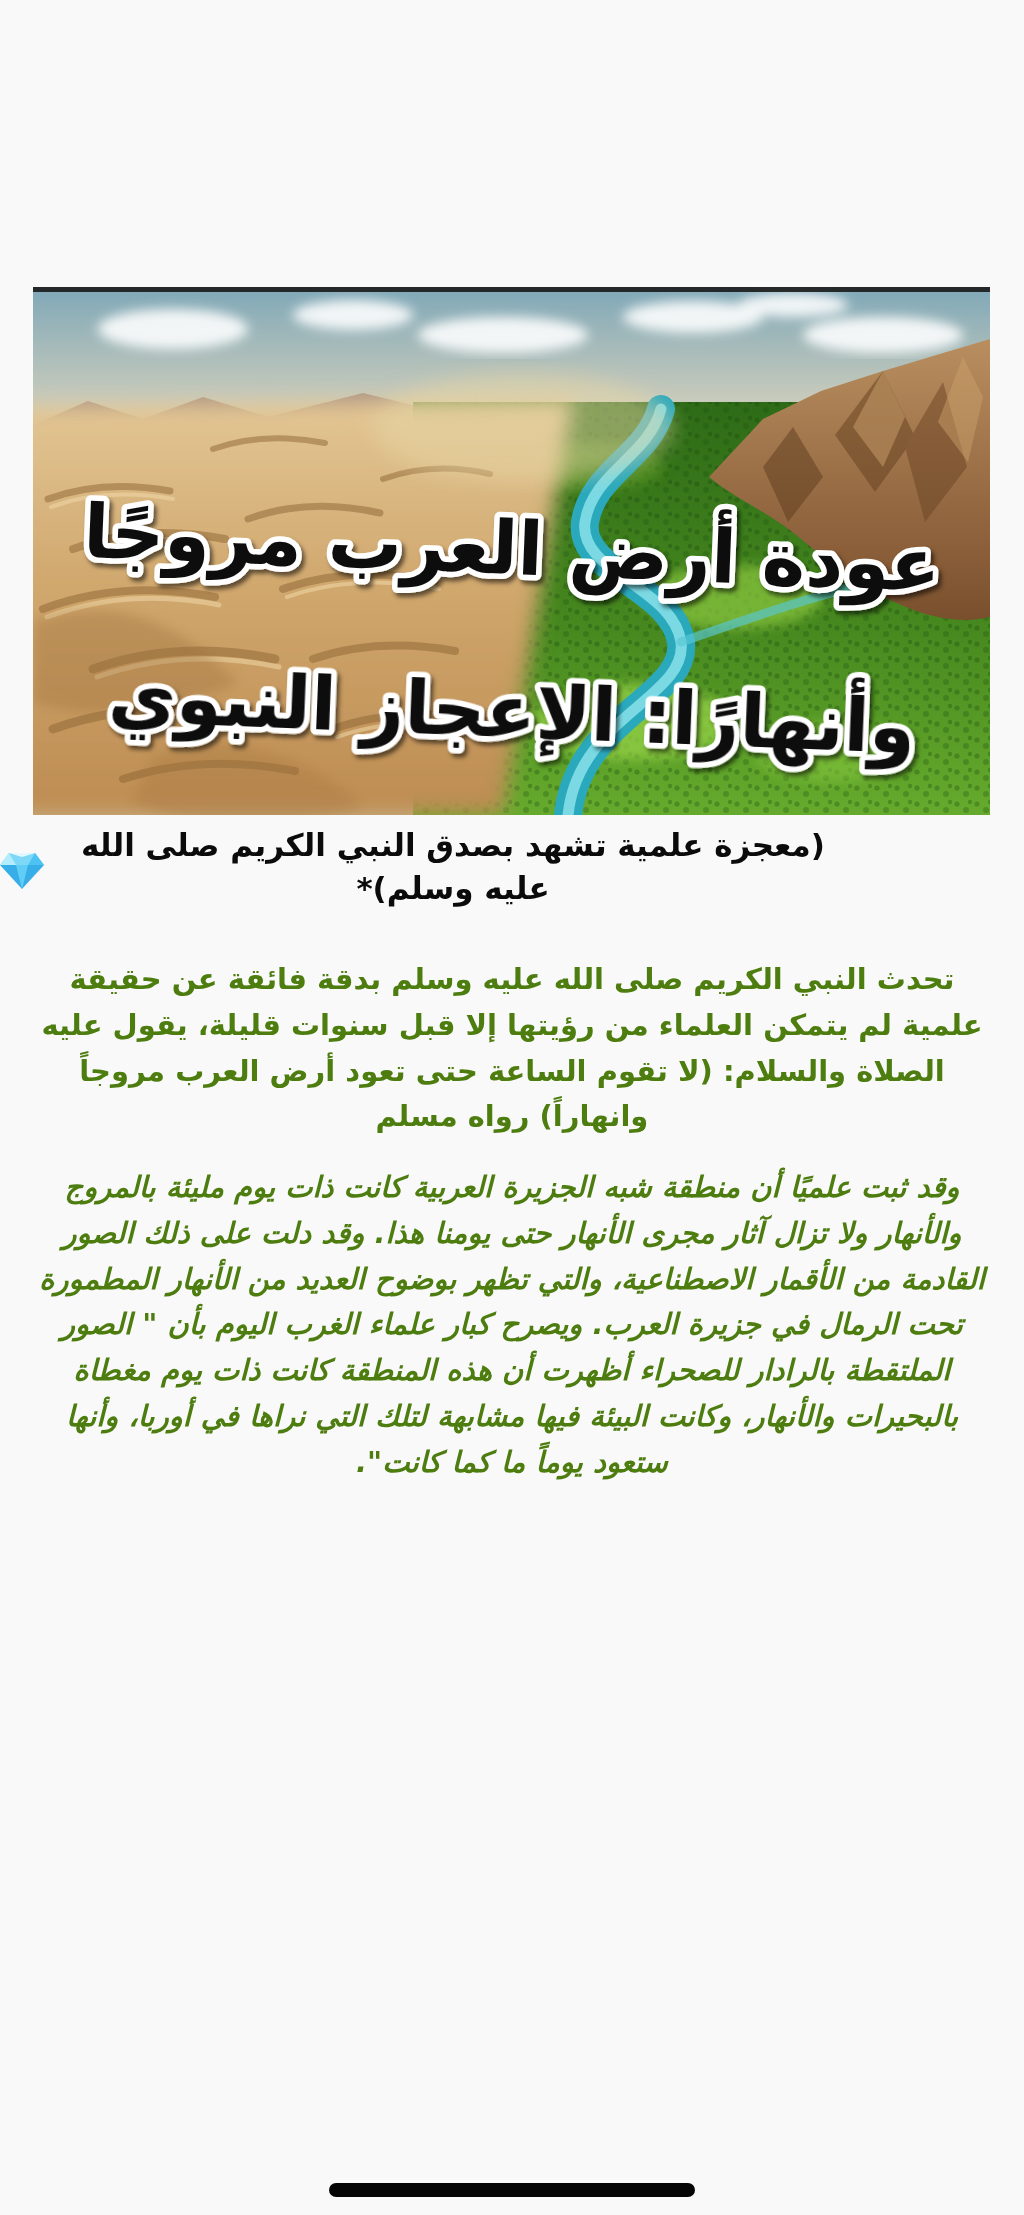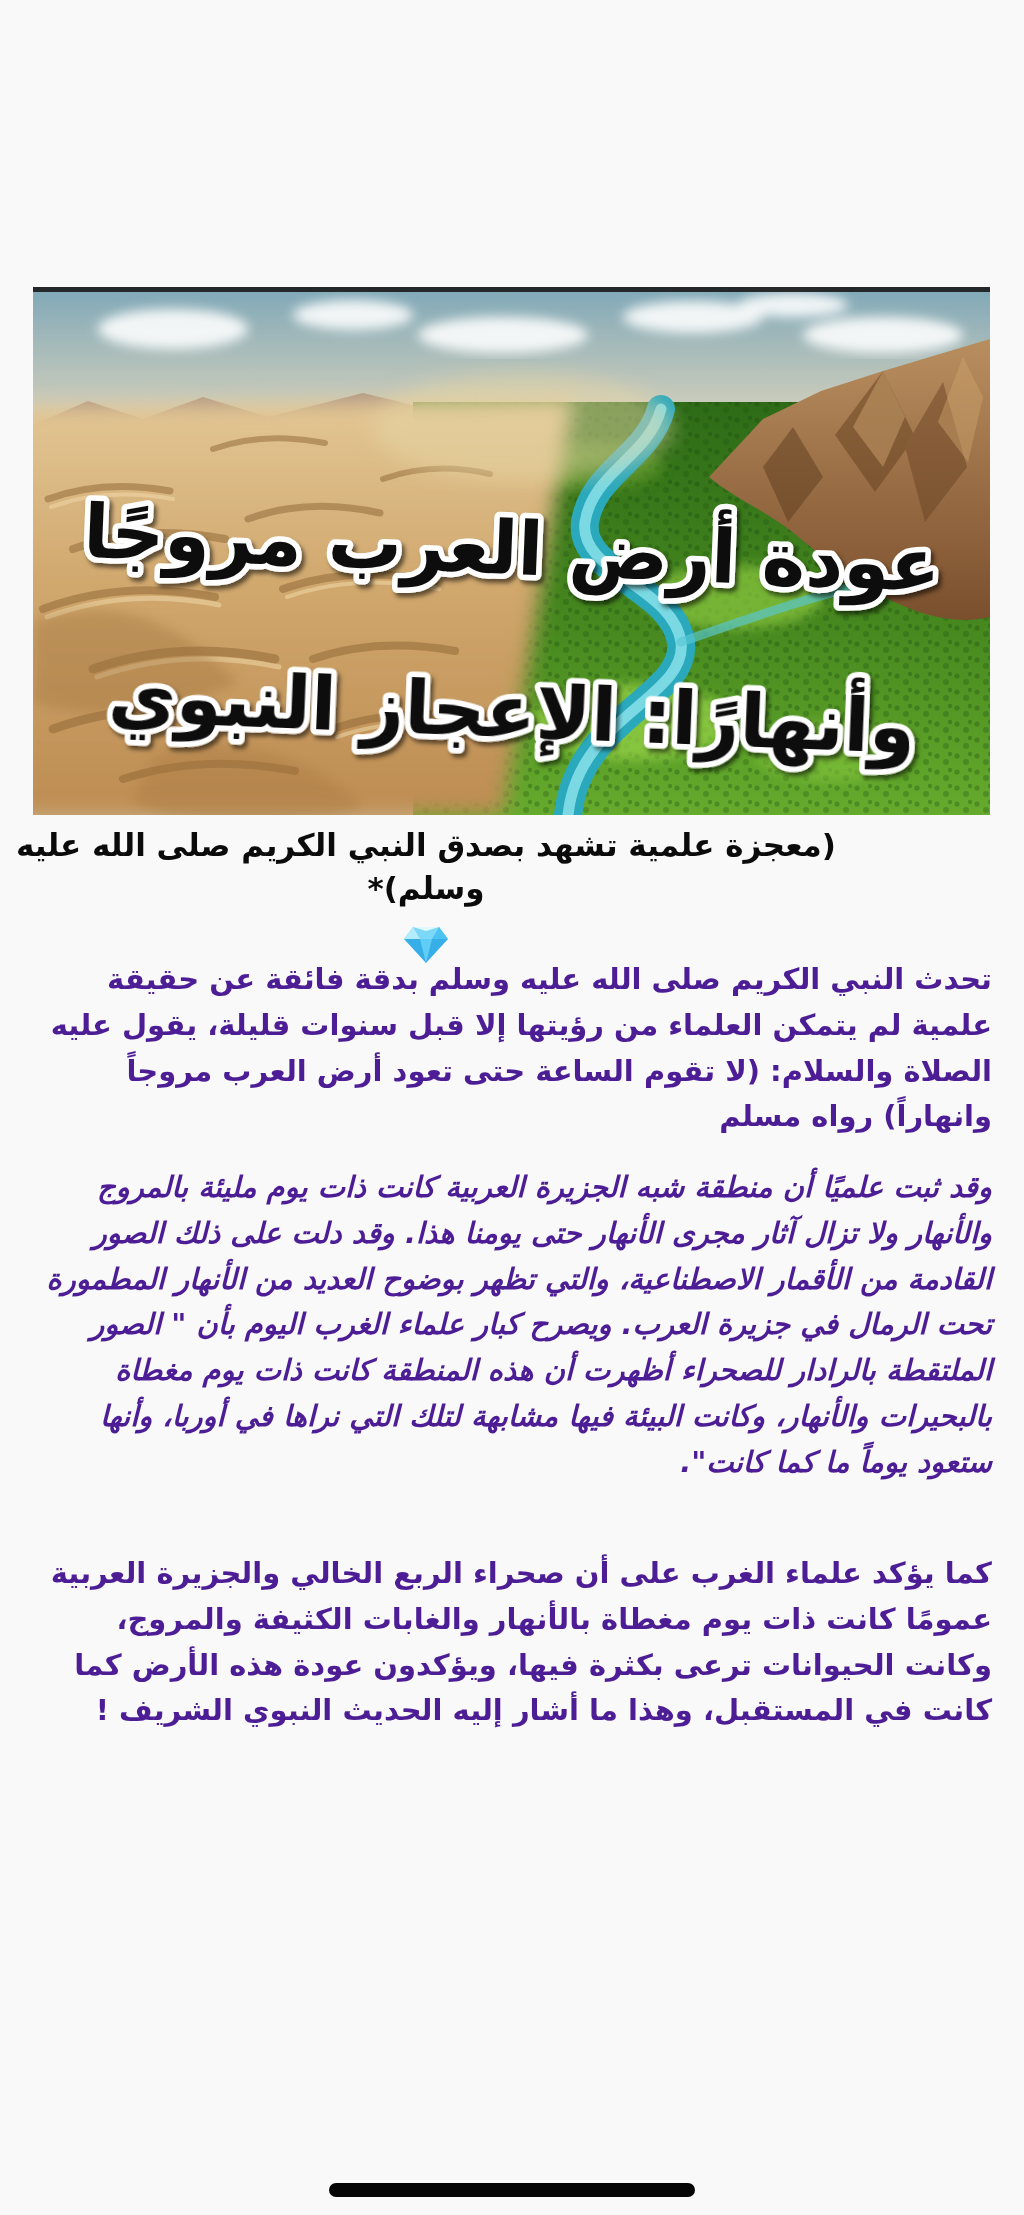--- a/index.html
+++ b/index.html
@@ -10,33 +10,33 @@
   }
   
   .hero{
     position:absolute;top:287px;left:33px;width:957px;height:528px;
     overflow:hidden;background:#cbb68b;
   }
   .hero svg{display:block;width:100%;height:100%;}
   
   .caption{
     position:absolute;top:824px;left:0;width:852px;
-    display:flex;flex-direction:column;justify-content:center;align-items:center;
+    display:flex;flex-direction:row;justify-content:center;align-items:center;
     gap:10px;direction:rtl;
   }
   .caption-text{
     font-weight:bold;font-size:31px;color:#0b0b0b;line-height:1.4;
     text-align:center;letter-spacing:-0.5px;
   }
   .gem{width:44px;height:40px;flex:0 0 auto;transform:translateY(4px);}
   
   .para{
     position:absolute;left:32px;width:960px;
-    font-weight:bold;font-size:29px;line-height:1.58;color:#4c1d95;
-    text-align:right;direction:rtl;letter-spacing:-0.4px;
+    font-weight:bold;font-size:29px;line-height:1.58;color:#4d7c0f;
+    text-align:center;direction:rtl;letter-spacing:-0.4px;
   }
   .para1{top:928px;}
   .para2{top:1136px;font-style:italic;}
   .para3{top:1522px;}
   
   .home-indicator{
     position:absolute;top:2183px;left:329px;width:366px;height:14px;
     background:#050505;border-radius:8px;
   }
 </style>
@@ -168,17 +168,16 @@
       <polygon points="35,2 44,14 28,14" fill="#4cc3f2"></polygon>
       <polygon points="16,14 28,14 22,38" fill="#5fcdf6"></polygon>
       <polygon points="9,2 22,6 35,2 22,2" fill="#e2f8ff"></polygon>
     </svg>
   </div>
 
   <p class="para para1">تحدث النبي الكريم صلى الله عليه وسلم بدقة فائقة عن حقيقة علمية لم يتمكن العلماء من رؤيتها إلا قبل سنوات قليلة، يقول عليه الصلاة والسلام: (لا تقوم الساعة حتى تعود أرض العرب مروجاً وانهاراً) رواه مسلم</p>
 
   <p class="para para2">وقد ثبت علميًا أن منطقة شبه الجزيرة العربية كانت ذات يوم مليئة بالمروج والأنهار ولا تزال آثار مجرى الأنهار حتى يومنا هذا. وقد دلت على ذلك الصور القادمة من الأقمار الاصطناعية، والتي تظهر بوضوح العديد من الأنهار المطمورة تحت الرمال في جزيرة العرب. ويصرح كبار علماء الغرب اليوم بأن " الصور الملتقطة بالرادار للصحراء أظهرت أن هذه المنطقة كانت ذات يوم مغطاة بالبحيرات والأنهار، وكانت البيئة فيها مشابهة لتلك التي نراها في أوربا، وأنها ستعود يوماً ما كما كانت".</p>
 
-  <p class="para para3">كما يؤكد علماء الغرب على أن صحراء الربع الخالي والجزيرة العربية عمومًا كانت ذات يوم مغطاة بالأنهار والغابات الكثيفة والمروج، وكانت الحيوانات ترعى بكثرة فيها، ويؤكدون عودة هذه الأرض كما كانت في المستقبل، وهذا ما أشار إليه الحديث النبوي الشريف !</p>
 
   <div class="home-indicator"></div>
 
 </div>
 
 </body></html>

